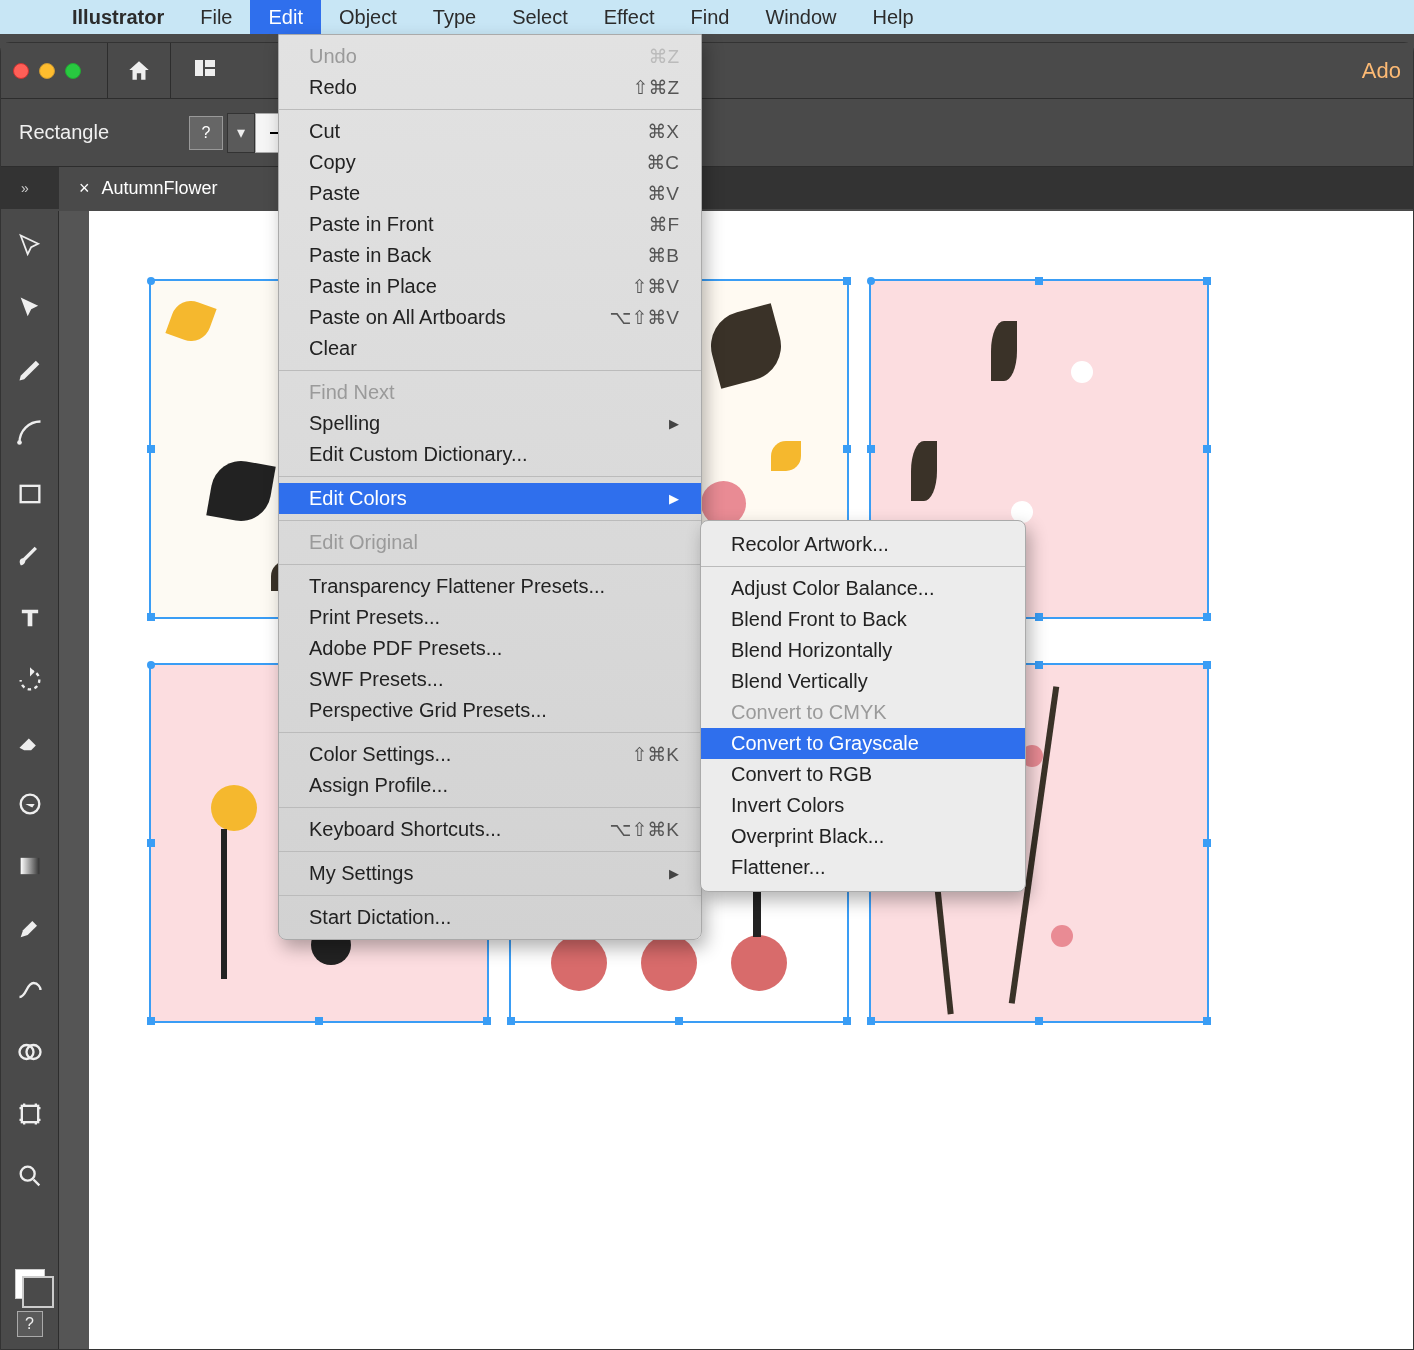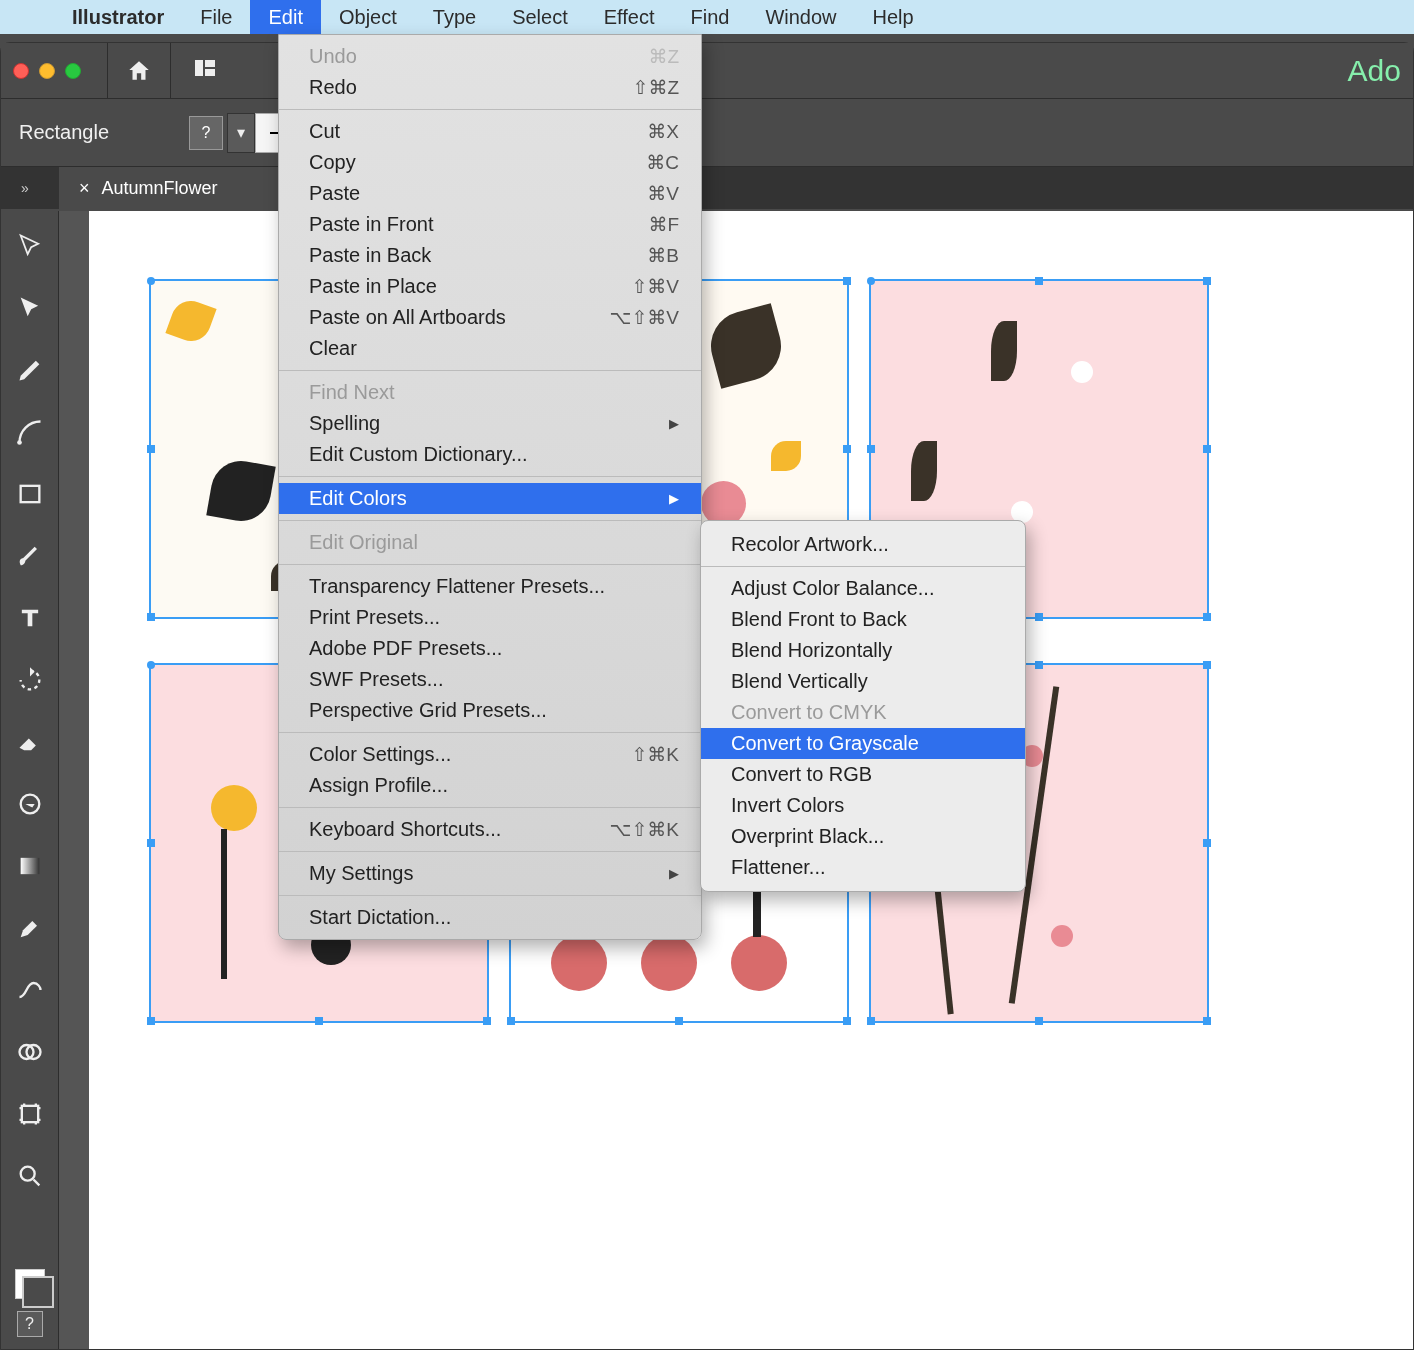--- a/index.html
+++ b/index.html
@@ -15,21 +15,21 @@
   
   .ai-window { position: absolute; top: 42px; left: 0; right: 0; bottom: 0; background: #4a4a4a; border-radius: 10px 10px 0 0; border: 1px solid #333; }
   .titlebar { height: 56px; background: #4a4a4a; display: flex; align-items: center; padding: 0 12px; border-bottom: 1px solid #2d2d2d; }
   .traffic { display: flex; gap: 10px; margin-right: 26px; }
   .tl { width: 16px; height: 16px; border-radius: 50%; }
   .tl.red { background:#ff5f57; border:1px solid #c33; }
   .tl.yellow { background:#ffbd2e; border:1px solid #c93; }
   .tl.green { background:#28c940; border:1px solid #2a3; }
   .home-icon { font-size: 24px; color: #eee; padding: 0 18px; border-left: 1px solid #2d2d2d; border-right: 1px solid #2d2d2d; height: 100%; display:flex; align-items:center; }
   .arrange-icon { font-size: 22px; color:#eee; padding: 0 22px; }
-  .titlebar .right-text { margin-left: auto; color: #86efac; font-size: 30px; }
+  .titlebar .right-text { margin-left: auto; color: #fdba74; font-size: 22px; }
 
   
   .optionsbar { height: 68px; background: #4a4a4a; display: flex; align-items: center; padding: 0 18px; border-bottom: 1px solid #2d2d2d; }
   .opt-label { color: #f0f0f0; font-size: 20px; }
   .swatch-box { width:34px; height:34px; border:1px solid #999; display:flex; align-items:center; justify-content:center; color:#fff; background:#666;}
   .stroke-basic { margin-left:auto; display:flex; align-items:center; background:#f5f5f5; padding:0 14px; height:40px; border:1px solid #aaa; }
   .stroke-basic .line { width:80px; height:2px; background:#000; margin-right:20px; }
   .stroke-basic .lab { font-size:18px; }
   .dd-arrow { width:28px; height:40px; background:#5a5a5a; display:flex;align-items:center;justify-content:center;color:#eee;border:1px solid #333;}
 

